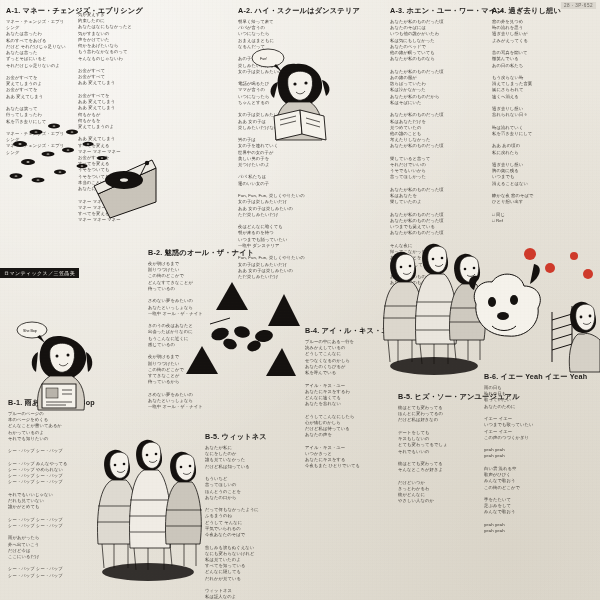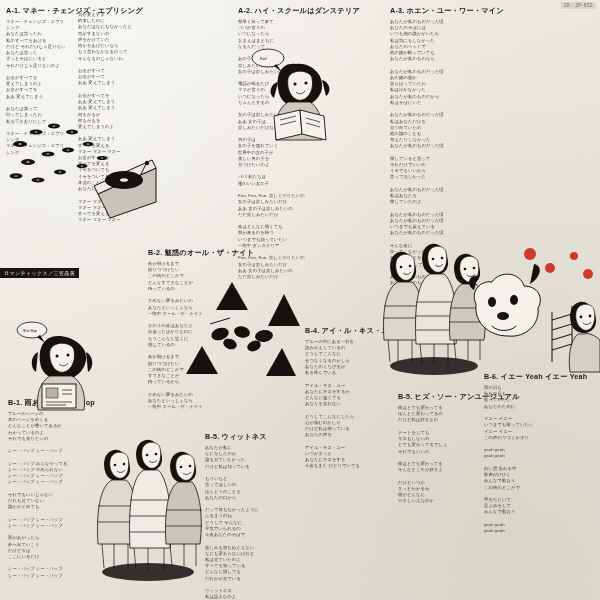--- a/index.html
+++ b/index.html
@@ -217,20 +217,56 @@
 
 そんな夜に
 帰ってこなかった
 あなたのことを
 いまでも 愛しているなんて
 
 あなたが私のものだった頃
 あなたが私のものだった頃</div>
   </div>
 
+  <div class="col" style="left:492px; top:6px; width:72px;">
+    <div class="hd">A-4. 過ぎ去りし想い</div>
+    <div class="lyr">窓の外を見つめ
+時の流れを思う
+過ぎ去りし想いが
+よみがえってくる
+
+昔の写真を開いて
+微笑んでいる
+あの日の私たち
+
+もう戻らない時
+消えてしまった言葉
+風にさらわれて
+遠くへ消える
+
+過ぎ去りし想い
+忘れられない日々
+
+時は流れていく
+私を置き去りにして
+
+ああ あの頃の
+私に戻れたら
+
+過ぎ去りし想い
+胸の奥に残る
+いつまでも
+消えることはない
+
+静かな夜 窓のそばで
+ひとり想い出す
+
+□ 同じ
+□ Ref</div>
+  </div>
 
   <div class="labelbox" style="left:0px; top:268px;">ロマンティックス／三笠晶美</div>
 
   <div class="col" style="left:148px; top:248px; width:66px;">
     <div class="hd">B-2. 魅惑のオール・ザ・ナイト</div>
     <div class="lyr">夜が明けるまで
 踊りつづけたい
 この街のどこかで
 どんなすてきなことが
 待っているの

